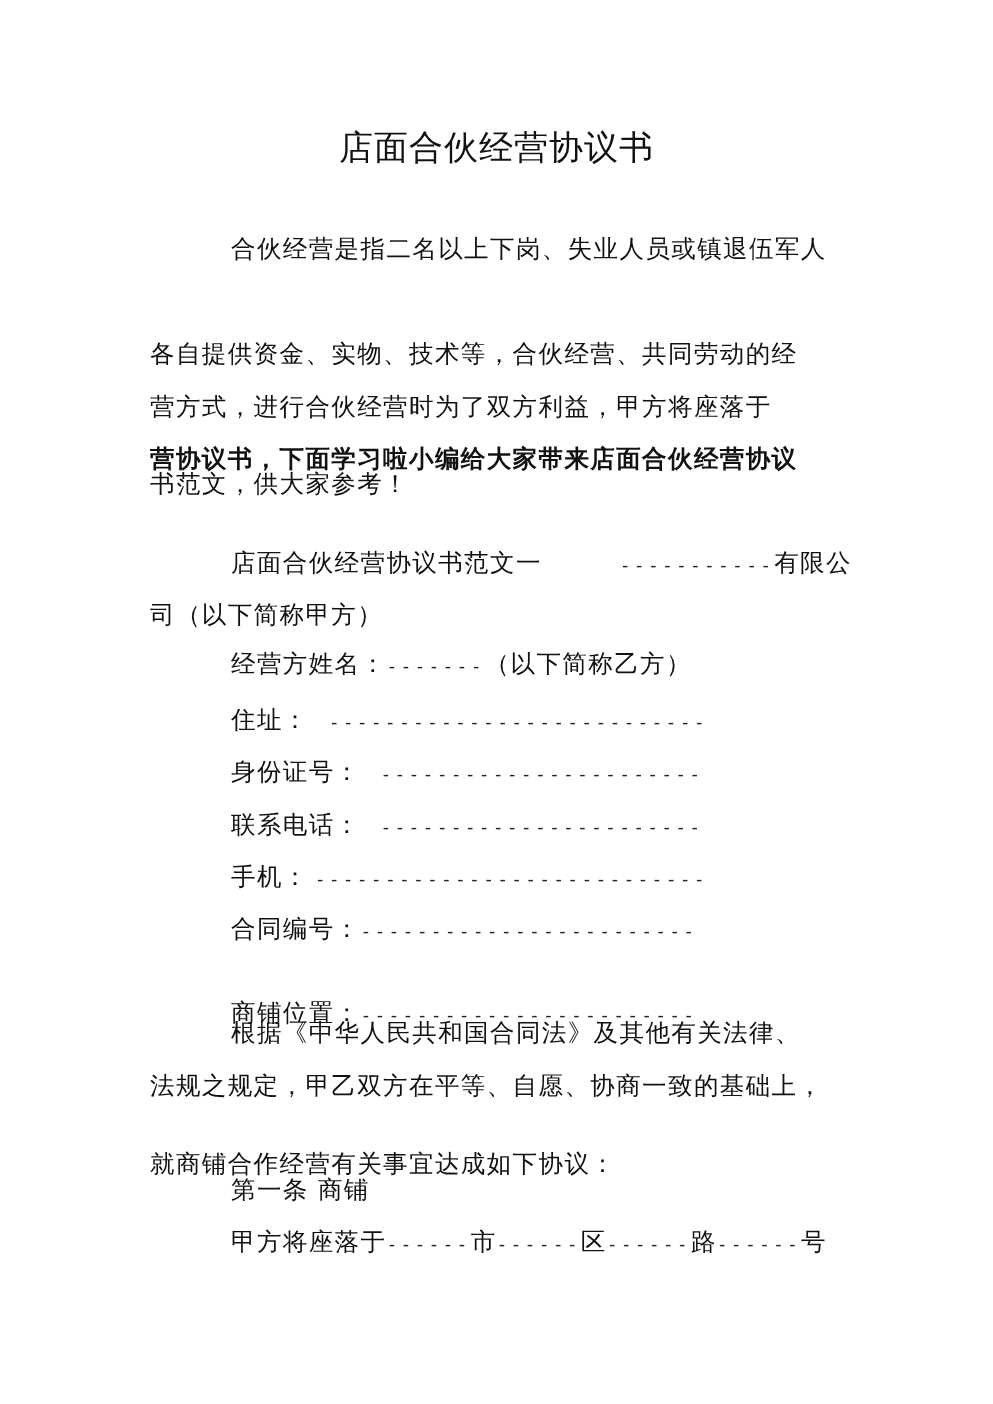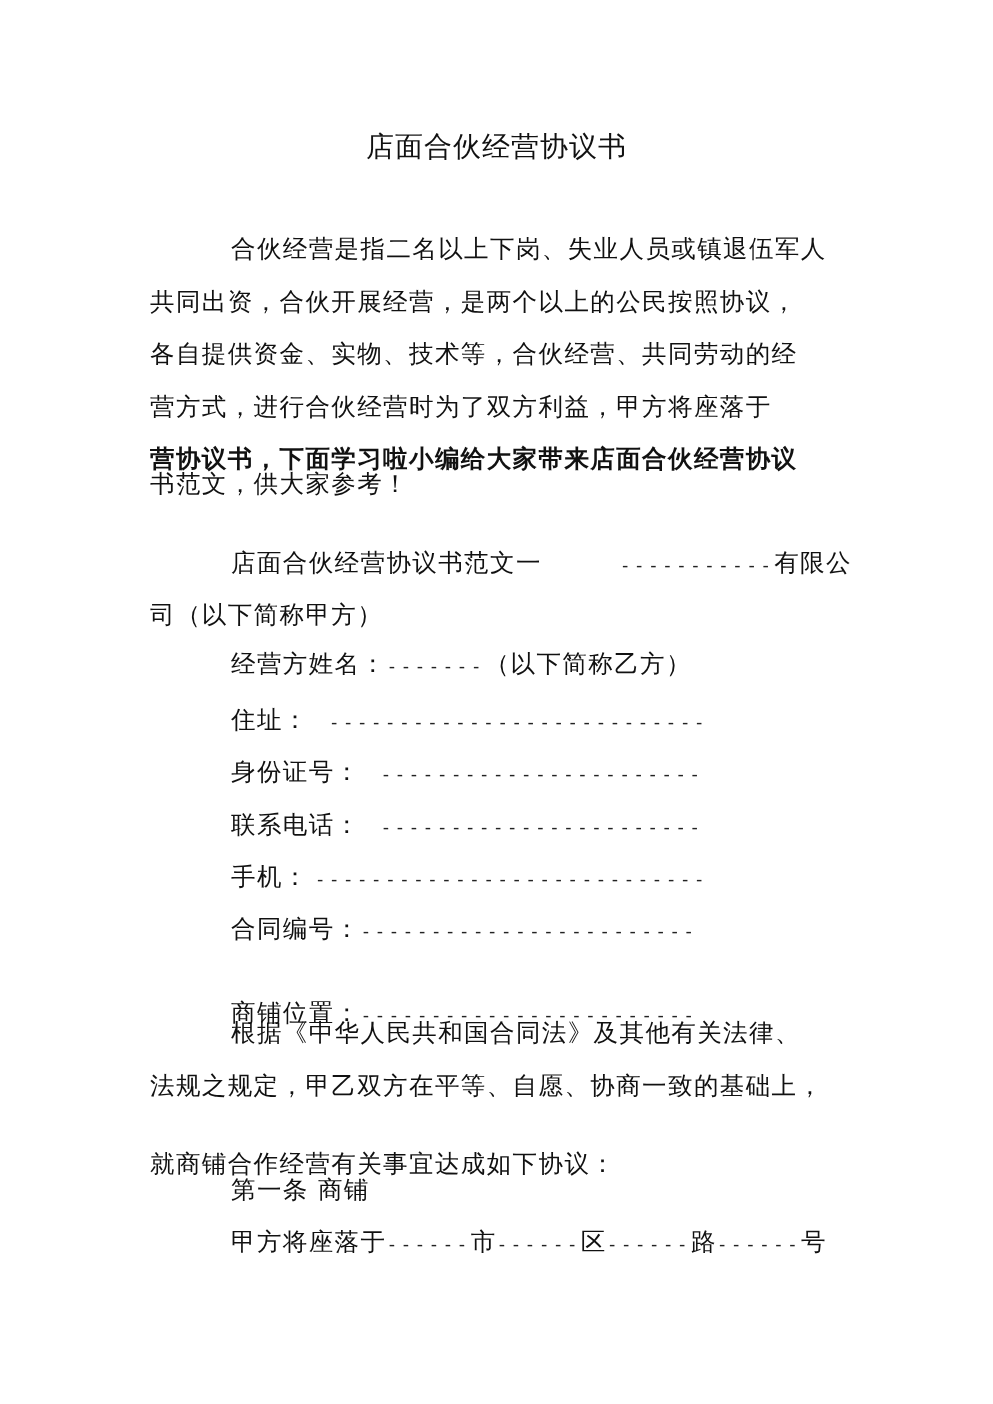--- a/index.html
+++ b/index.html
@@ -18,21 +18,21 @@
     .page {
       position: absolute;
       left: 0; top: 0;
       width: 993px; height: 1404px;
     }
     .title {
       position: absolute;
       left: 0; width: 993px;
       top: 122px;
       text-align: center;
-      font-size: 28px;
+      font-size: 34px;
       line-height: 50px;
       letter-spacing: 1px;
       font-weight: normal;
     }
     .line {
       position: absolute;
       left: 150px;
       width: 700px;
       font-size: 24.5px;
       line-height: 40px;
@@ -49,21 +49,20 @@
     .gap { display: inline-block; }
   </style>
 </head>
 <body>
 
 <div class="page">
 
   <div class="title">店面合伙经营协议书</div>
 
   <div class="line indent" style="top:229px;">合伙经营是指二名以上下岗、失业人员或镇退伍军人</div>
-  <div class="line" style="top:282px;">共同出资，合伙开展经营，是两个以上的公民按照协议，</div>
   <div class="line" style="top:334px;">各自提供资金、实物、技术等，合伙经营、共同劳动的经</div>
   <div class="line" style="top:387px;">营方式，进行合伙经营时为了双方利益，甲方将座落于</div>
   <div class="line" style="top:439px;font-weight:bold;">营协议书，下面学习啦小编给大家带来店面合伙经营协议</div>
   <div class="line" style="top:464px;">书范文，供大家参考！</div>
 
   <div class="line indent" style="top:543px; width:620px;">
     <span>店面合伙经营协议书范文一</span><span class="gap" style="width:78px;"></span><span class="dash">-----------</span><span>有限公</span>
   </div>
   <div class="line" style="top:595px;">司（以下简称甲方）</div>
 

